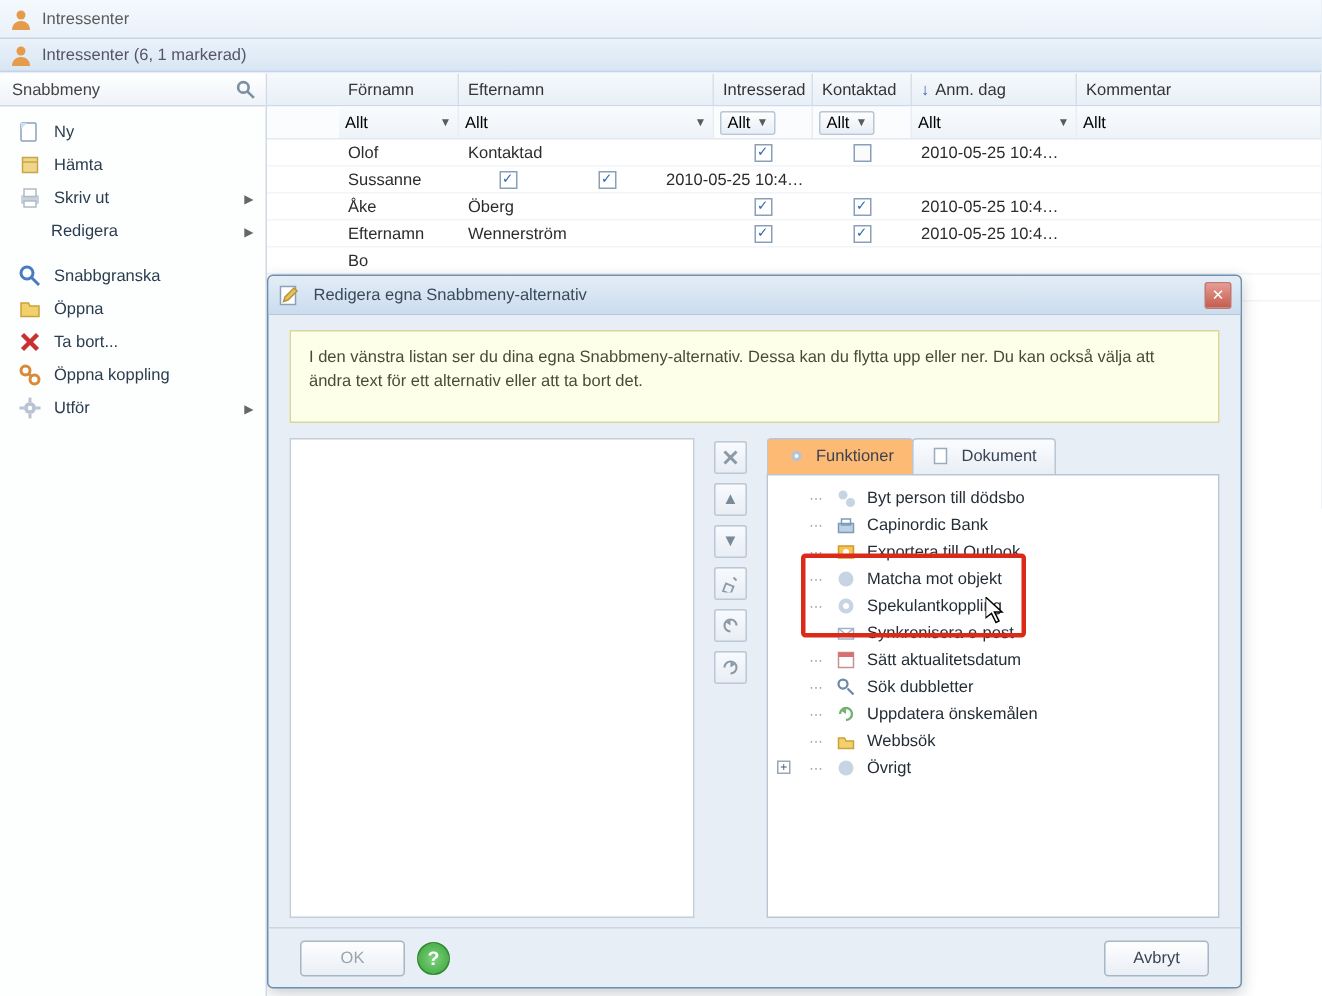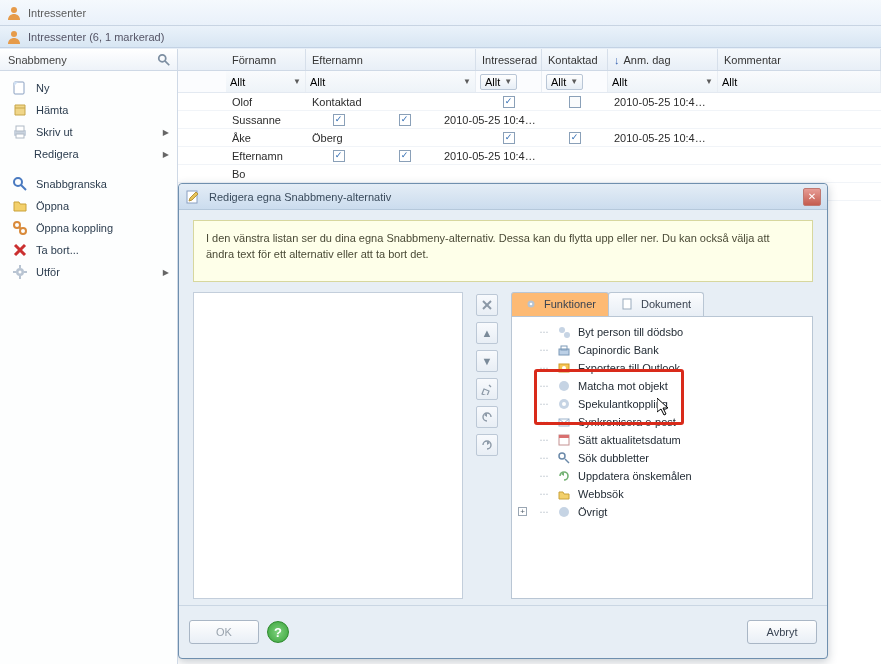--- a/index.html
+++ b/index.html
@@ -70,21 +70,21 @@
   .rtab.active { background:#fdba74; position:relative; z-index:2; }
   .rtab .ic { width:14px; height:14px; }
   .rtree { flex:1; border:1px solid #b9c6d4; background:#fff; padding:6px 4px; overflow:auto; position:relative; }
   .tree-item { height:18px; display:flex; align-items:center; gap:6px; padding-left:22px; color:#242d36; cursor:pointer; white-space:nowrap; }
   .tree-item .dots { width:12px; text-align:center; color:#9aa6b3; font-size:9px; }
   .tree-item .tic { width:16px; height:16px; display:flex; align-items:center; justify-content:center; }
   .tree-expand { position:absolute; left:6px; display:flex; align-items:center; height:18px; }
   .expander { width:9px; height:9px; border:1px solid #9aa6b3; font-size:8px; line-height:7px; text-align:center; color:#4e5c6a; background:#fff; }
   .highlight { position:absolute; border:3px solid #d92a1a; border-radius:3px; pointer-events:none; }
 
-  .dlg-footer { height:53px; display:flex; align-items:center; padding:0 10px; gap:8px; border-top:1px solid #cad6e3; }
+  .dlg-footer { height:40px; display:flex; align-items:center; padding:0 21px; gap:8px; border-top:1px solid #cad6e3; }
   .btn { min-width:70px; height:24px; border:1px solid #a9b6c5; border-radius:3px; background:linear-gradient(#fefefe,#e9eff6); display:flex; align-items:center; justify-content:center; color:#3a4554; cursor:pointer; }
   .btn.disabled { color:#9aa4ae; cursor:default; }
   .helpbtn { width:22px; height:22px; border-radius:50%; background:radial-gradient(#7ed27e,#3aa33a); color:#fff; display:flex; align-items:center; justify-content:center; font-weight:bold; font-size:13px; border:1px solid #2e8a2e; cursor:pointer; }
 
   svg { display:block; }
   .cursor { position:absolute; width:14px; height:20px; pointer-events:none; }
 </style>
 </head>
 <body>
 
@@ -167,35 +167,35 @@
         <span class="ic">
             <svg width="16" height="16">
               <path d="M2 4h5l1 2h6v7H2z" fill="#f3d06b" stroke="#caa23a"></path>
             </svg>
           </span>
         <span>Öppna</span>
       </div>
       <div class="side-item">
         <span class="ic">
             <svg width="16" height="16">
+              <line x1="3" y1="3" x2="13" y2="13" stroke="#cb3030" stroke-width="3"></line>
+              <line x1="13" y1="3" x2="3" y2="13" stroke="#cb3030" stroke-width="3"></line>
+            </svg>
+          </span>
+        <span>Ta bort...</span>
+      </div>
+      <div class="side-item">
+        <span class="ic">
+            <svg width="16" height="16">
               <circle cx="5" cy="5" r="3" fill="none" stroke="#d98a3a" stroke-width="2"></circle>
               <circle cx="11" cy="11" r="3" fill="none" stroke="#d98a3a" stroke-width="2"></circle>
               <line x1="7" y1="7" x2="9" y2="9" stroke="#d98a3a" stroke-width="2"></line>
             </svg>
           </span>
         <span>Öppna koppling</span>
-      </div>
-      <div class="side-item">
-        <span class="ic">
-            <svg width="16" height="16">
-              <line x1="3" y1="3" x2="13" y2="13" stroke="#cb3030" stroke-width="3"></line>
-              <line x1="13" y1="3" x2="3" y2="13" stroke="#cb3030" stroke-width="3"></line>
-            </svg>
-          </span>
-        <span>Ta bort...</span>
       </div>
       <div class="side-item">
         <span class="ic">
             <svg width="16" height="16">
               <circle cx="8" cy="8" r="4" fill="#b8c4d2"></circle>
               <circle cx="8" cy="8" r="1.5" fill="#fff"></circle>
               <g stroke="#b8c4d2" stroke-width="2">
                 <line x1="8" y1="1" x2="8" y2="4"></line>
                 <line x1="8" y1="12" x2="8" y2="15"></line>
                 <line x1="1" y1="8" x2="4" y2="8"></line>
@@ -292,20 +292,21 @@
             <span class="chk on"></span>
           </div>
           <div class="grcell c4 center">
             <span class="chk on"></span>
           </div>
           <div class="grcell c5">2010-05-25 10:4…</div>
           <div class="grcell c6"></div>
         </div>
         <div class="grid-row">
           <div class="grcell c1">Efternamn</div>
+          <div class="grcell c2">Wennerström</div>
           <div class="grcell c3 center">
             <span class="chk on"></span>
           </div>
           <div class="grcell c4 center">
             <span class="chk on"></span>
           </div>
           <div class="grcell c5">2010-05-25 10:4…</div>
           <div class="grcell c6"></div>
         </div>
         <div class="grid-row">

